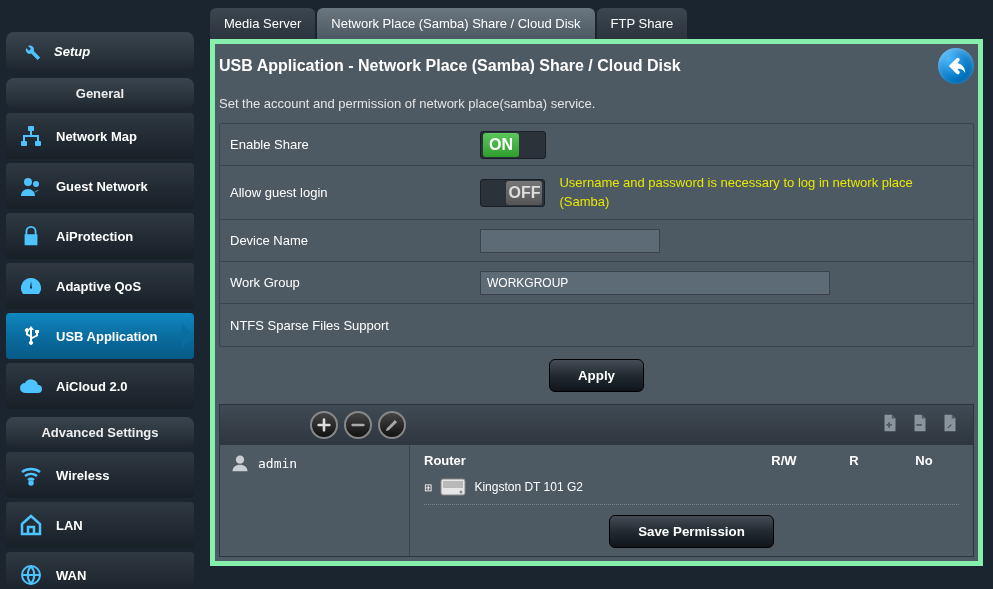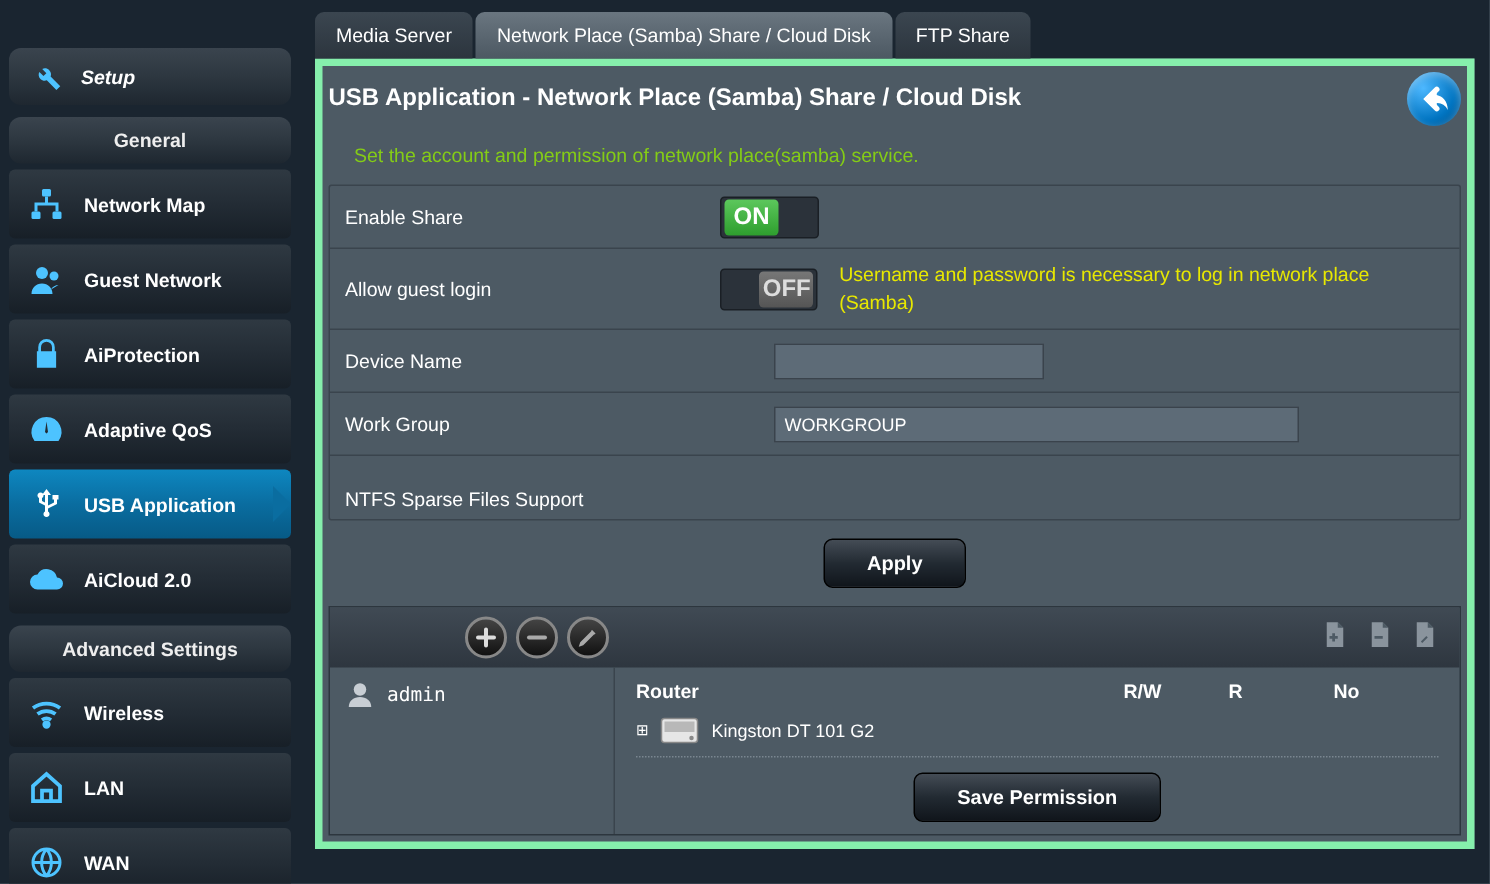--- a/index.html
+++ b/index.html
@@ -122,35 +122,35 @@
   height: 36px;
   border-radius: 50%;
   background: radial-gradient(circle at 30% 30%, #4db8ff 0%, #0175c2 60%, #004e86 100%);
   display: flex;
   align-items: center;
   justify-content: center;
   cursor: pointer;
   box-shadow: inset 0 2px 6px rgba(255,255,255,0.4);
 }
 .panel-desc {
-  color: #84cc16;
-  margin: 12px 17px;
+  color: #e5e5e5;
+  margin: 12px 0;
 }
 .form-table {
   border: 1px solid #3a444d;
   border-radius: 2px;
 }
 .form-row {
   display: flex;
   align-items: center;
   border-bottom: 1px solid #3a444d;
   min-height: 42px;
   padding: 6px 10px;
 }
-.form-row:last-child { border-bottom: none; align-items: flex-end; }
+.form-row:last-child { border-bottom: none; }
 .form-label {
   width: 250px;
   flex-shrink: 0;
   color: #fff;
 }
 .form-value {
   flex: 1;
   display: flex;
   align-items: center;
   gap: 14px;
@@ -181,21 +181,20 @@
 .toggle.off .slab { right: 2px; background: linear-gradient(to bottom, #777, #555); color: #ddd; }
 .hint { color: #e8e800; font-size: 13px; line-height: 1.4; }
 .text-input {
   background: #5d6b77;
   border: 1px solid #3a434c;
   color: #fff;
   padding: 4px 6px;
   width: 180px;
   height: 24px;
   font-size: 12px;
-  margin-left: 36px;
 }
 .text-input.wide { width: 350px; }
 select.text-input {
   font-family: monospace;
   font-size: 15px;
   height: 26px;
   width: 110px;
 }
 .apply-wrap { text-align: center; margin: 12px 0; }
 .btn {
@@ -257,21 +256,21 @@
   color: #fff;
 }
 .perm-right { flex: 1; padding: 8px 14px; }
 .perm-head {
   display: flex;
   font-weight: bold;
   color: #fff;
   padding-bottom: 6px;
 }
 .perm-head .col1 { flex: 1; }
-.perm-head .colp { width: 70px; text-align: left; }
+.perm-head .colp { width: 70px; text-align: center; }
 .device-row {
   display: flex;
   align-items: center;
   gap: 8px;
   padding: 4px 0;
   font-size: 12px;
 }
 .dotted-line {
   border-bottom: 1px dotted #7a8690;
   margin: 4px 0 10px;

